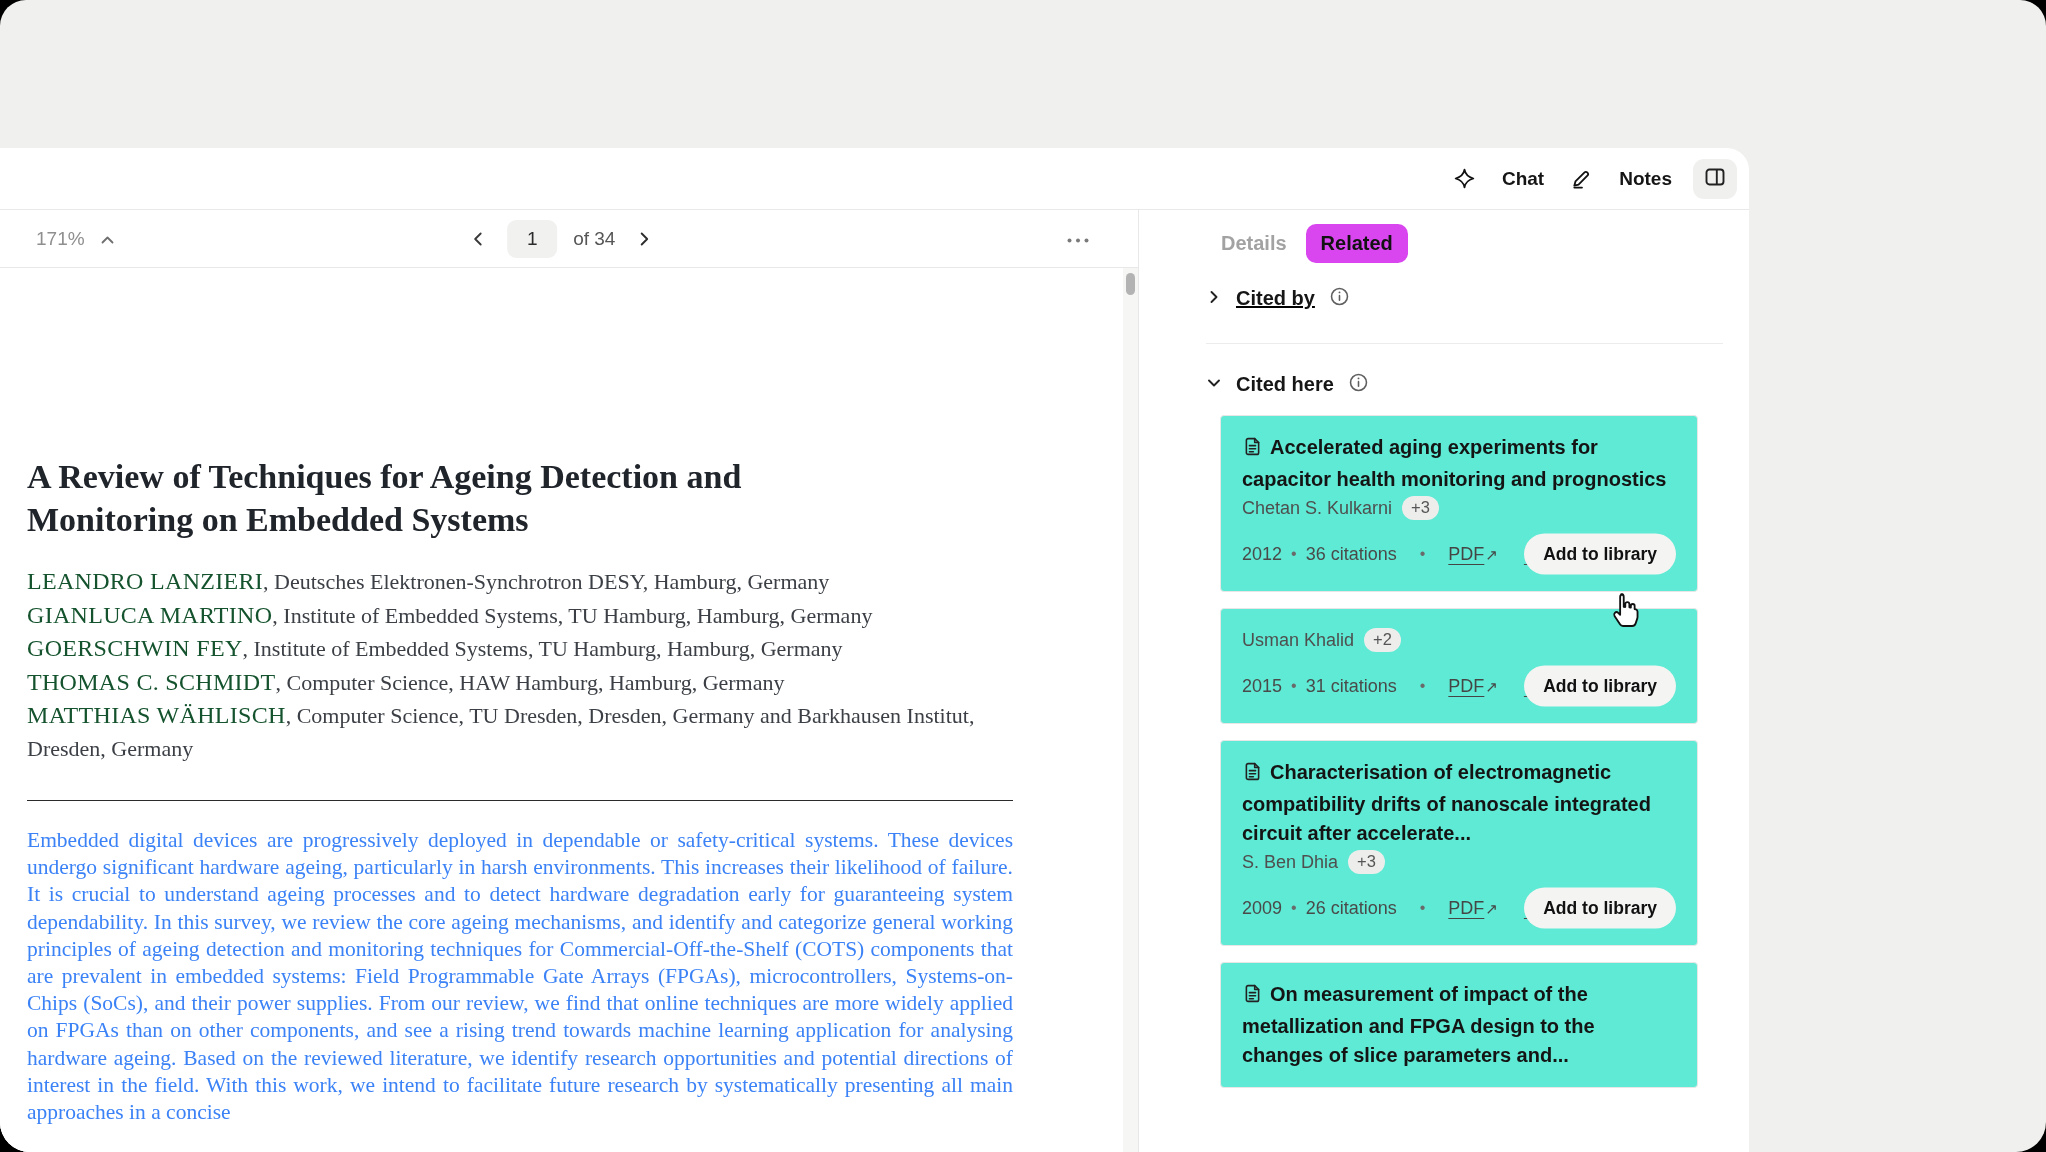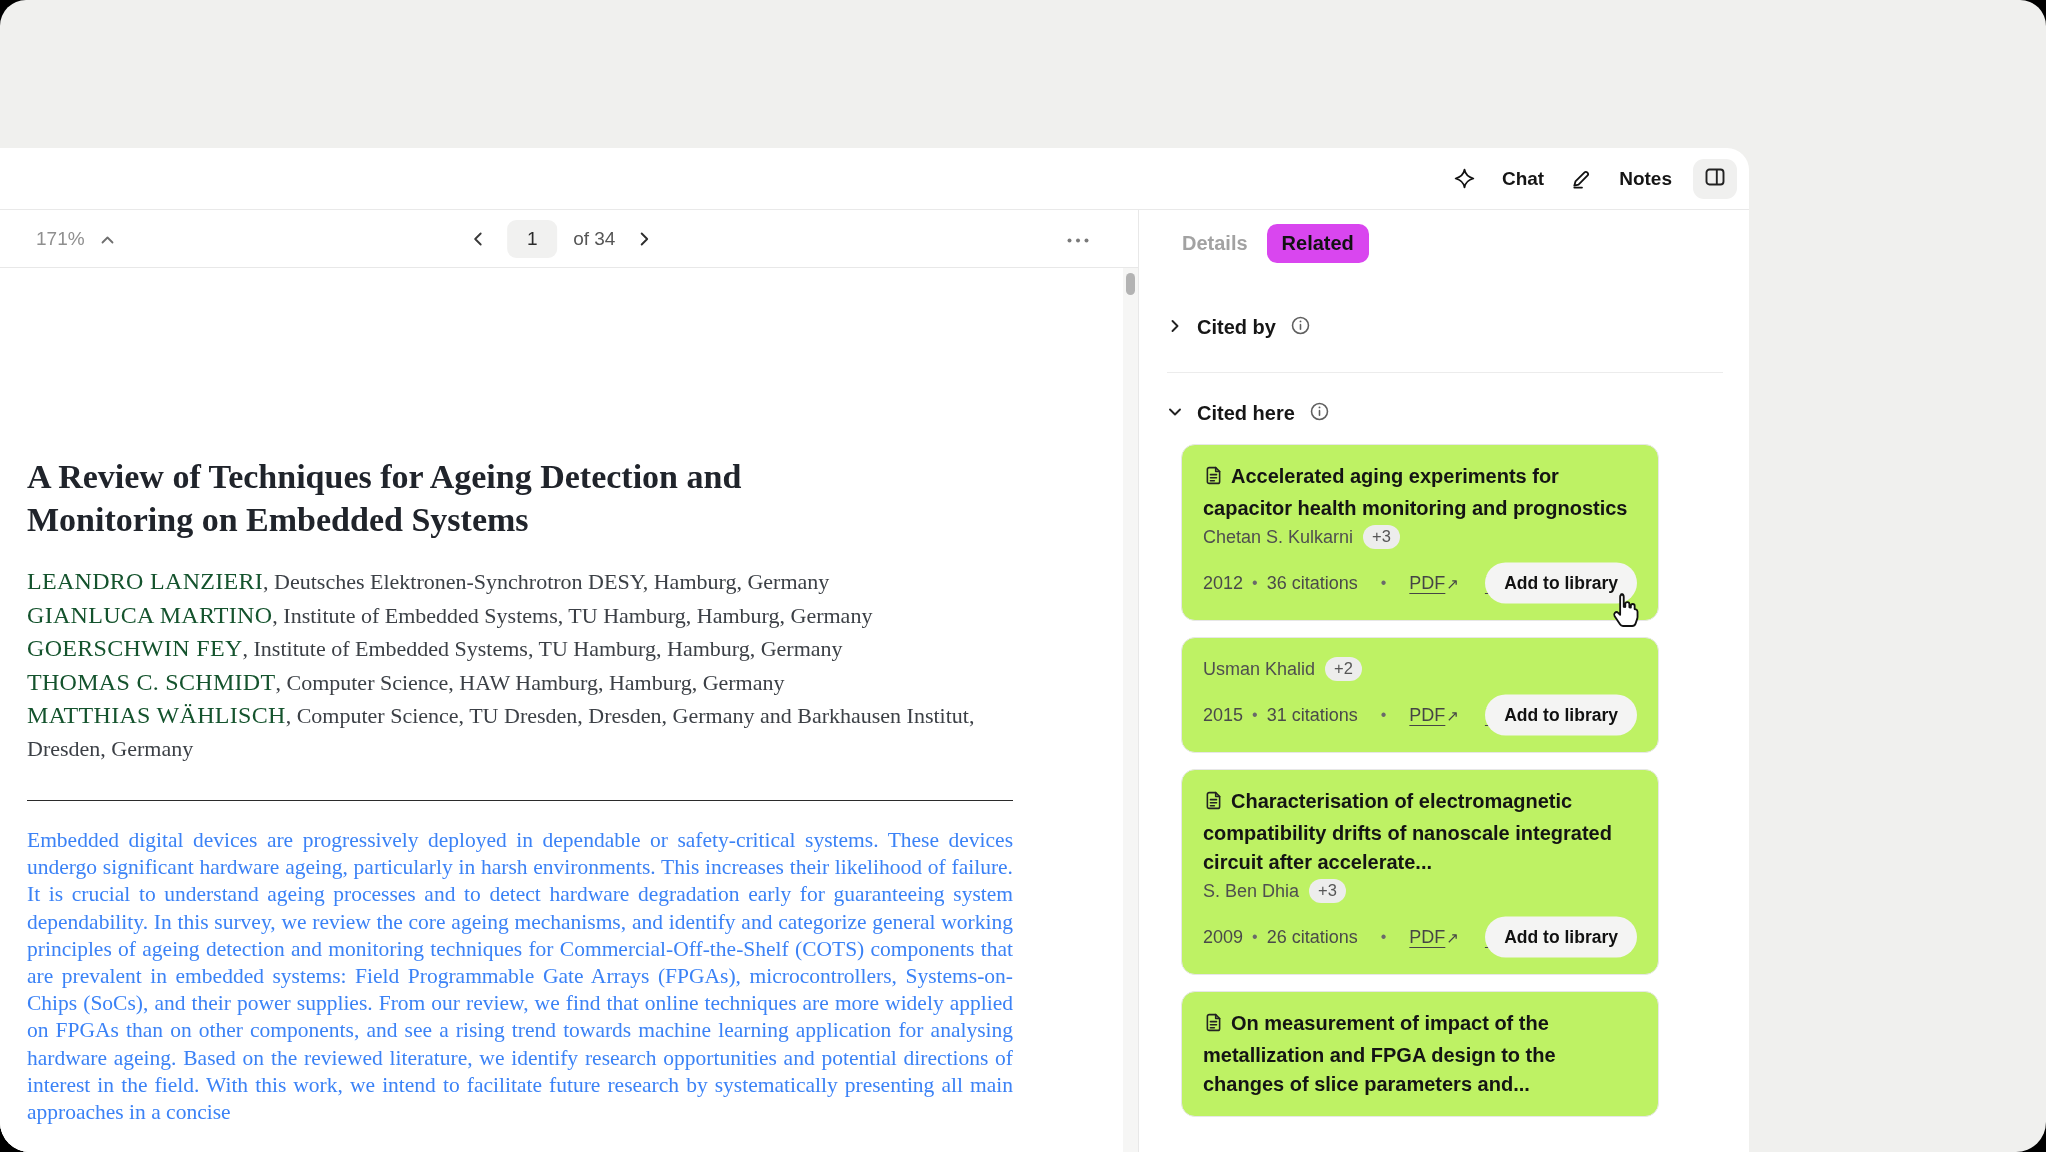--- a/index.html
+++ b/index.html
@@ -9,21 +9,21 @@
   .screen { position:absolute; inset:0; background:#f0f0ee; border-radius:26px 26px 30px 30px; overflow:hidden; }
 
   
   .app-window { position:absolute; left:0; top:148px; width:1749px; height:1004px; background:#fff; border-radius:0 22px 0 0; }
 
   .app-header { height:62px; display:flex; align-items:center; justify-content:flex-end; padding-right:12px; border-bottom:1px solid #e9e9e9; }
   .hdr-btn { display:flex; align-items:center; gap:26px; font-size:19px; font-weight:600; color:#151515; padding:9px 13px; border-radius:10px; background:transparent; border:none; cursor:pointer; }
   .hdr-btn svg { display:block; }
   .panel-btn { width:44px; height:40px; margin-left:8px; background:#f0f0ef; border:none; border-radius:11px; display:flex; align-items:center; justify-content:center; cursor:pointer; }
 
-  .main { position:absolute; top:62px; left:0; right:0; bottom:0; display:flex; }
+  .main { position:absolute; top:62px; left:0; right:0; bottom:0; display:flex;gap:39px; }
 
   
   .pdf-pane { width:1139px; flex:none; border-right:1px solid #e8e8e8; position:relative; }
   .pdf-toolbar { height:58px; border-bottom:1px solid #e8e8e8; position:relative; display:flex; align-items:center; }
   .zoom-ctl { margin-left:36px; display:flex; align-items:center; gap:15px; font-size:19px; color:#8f8f8f; cursor:pointer; }
   .page-nav { position:absolute; left:50%; transform:translateX(-54%); display:flex; align-items:center; gap:16px; }
   .nav-arrow { background:none; border:none; display:flex; align-items:center; cursor:pointer; padding:4px; }
   .page-box { min-width:50px; height:38px; background:#f1f1f0; border-radius:9px; display:flex; align-items:center; justify-content:center; font-size:19px; color:#2b2b2b; border:none; text-align:center; }
   .of-label { font-size:19px; color:#565656; }
   .more-btn { position:absolute; right:42px; top:50%; transform:translateY(-50%); background:none; border:none; cursor:pointer; display:flex; padding:6px; }
@@ -41,26 +41,26 @@
 
   
   .sidebar { flex:1; position:relative; padding:0 26px 0 28px; overflow:hidden; }
   .side-tabs { margin-top:14px; display:flex; align-items:center; gap:4px; }
   .tab { font-size:20px; font-weight:600; padding:8px 15px; border-radius:10px; border:none; background:transparent; cursor:pointer; }
   .tab-inactive { color:#a2a2a2; }
   .tab-active { color:#121212; background:#d946ef; }
 
   .section-row { display:flex; align-items:center; gap:14px; cursor:pointer; }
   .section-label { font-size:20px; font-weight:600; color:#161616; }
-  .row-cited-by { margin-top:52px; }
+  .row-cited-by { margin-top:23px;text-decoration:underline; }
   .side-divider { margin-top:32px; border-top:1px solid #ececec; }
   .row-cited-here { margin-top:28px; }
 
   .cards { margin-top:18px; margin-left:14px; width:478px; display:flex; flex-direction:column; gap:16px; }
-  .card { background:#bef264; border:1.5px solid #e7e7e7; border-radius:14px; padding:17px 21px; }
+  .card { background:#5eead4; border:1.5px solid #e7e7e7; border-radius:4px; padding:17px 21px; }
   .card-title { font-size:20px; font-weight:600; color:#141414; line-height:29px; }
   .doc-icon { display:inline-block; vertical-align:-3px; margin-right:7px; }
   .card-author { margin-top:2px; display:flex; align-items:center; gap:10px; font-size:18px; color:#4f4f4f;text-align:right; }
   .plus-badge { background:#ededec; border-radius:999px; padding:2px 9px 3px; font-size:16.5px; color:#565656; }
   .card-meta { margin-top:14px; display:flex; align-items:center; font-size:18px; color:#4a4a4a; min-height:40px; position:relative; }
   .meta-dot { color:#6a6a6a; margin:0 9px; font-size:16px; }
   .meta-dot2 { color:#6a6a6a; margin:0 23px; font-size:16px; }
   .meta-link { color:#454545; font-weight:500; text-decoration:underline; text-underline-offset:4px; text-decoration-thickness:1.3px; cursor:pointer; }
   .meta-link + .meta-link { margin-left:26px; }
   .ext-arrow { display:inline-block; text-decoration:none; font-size:15px; margin-left:1px; }

